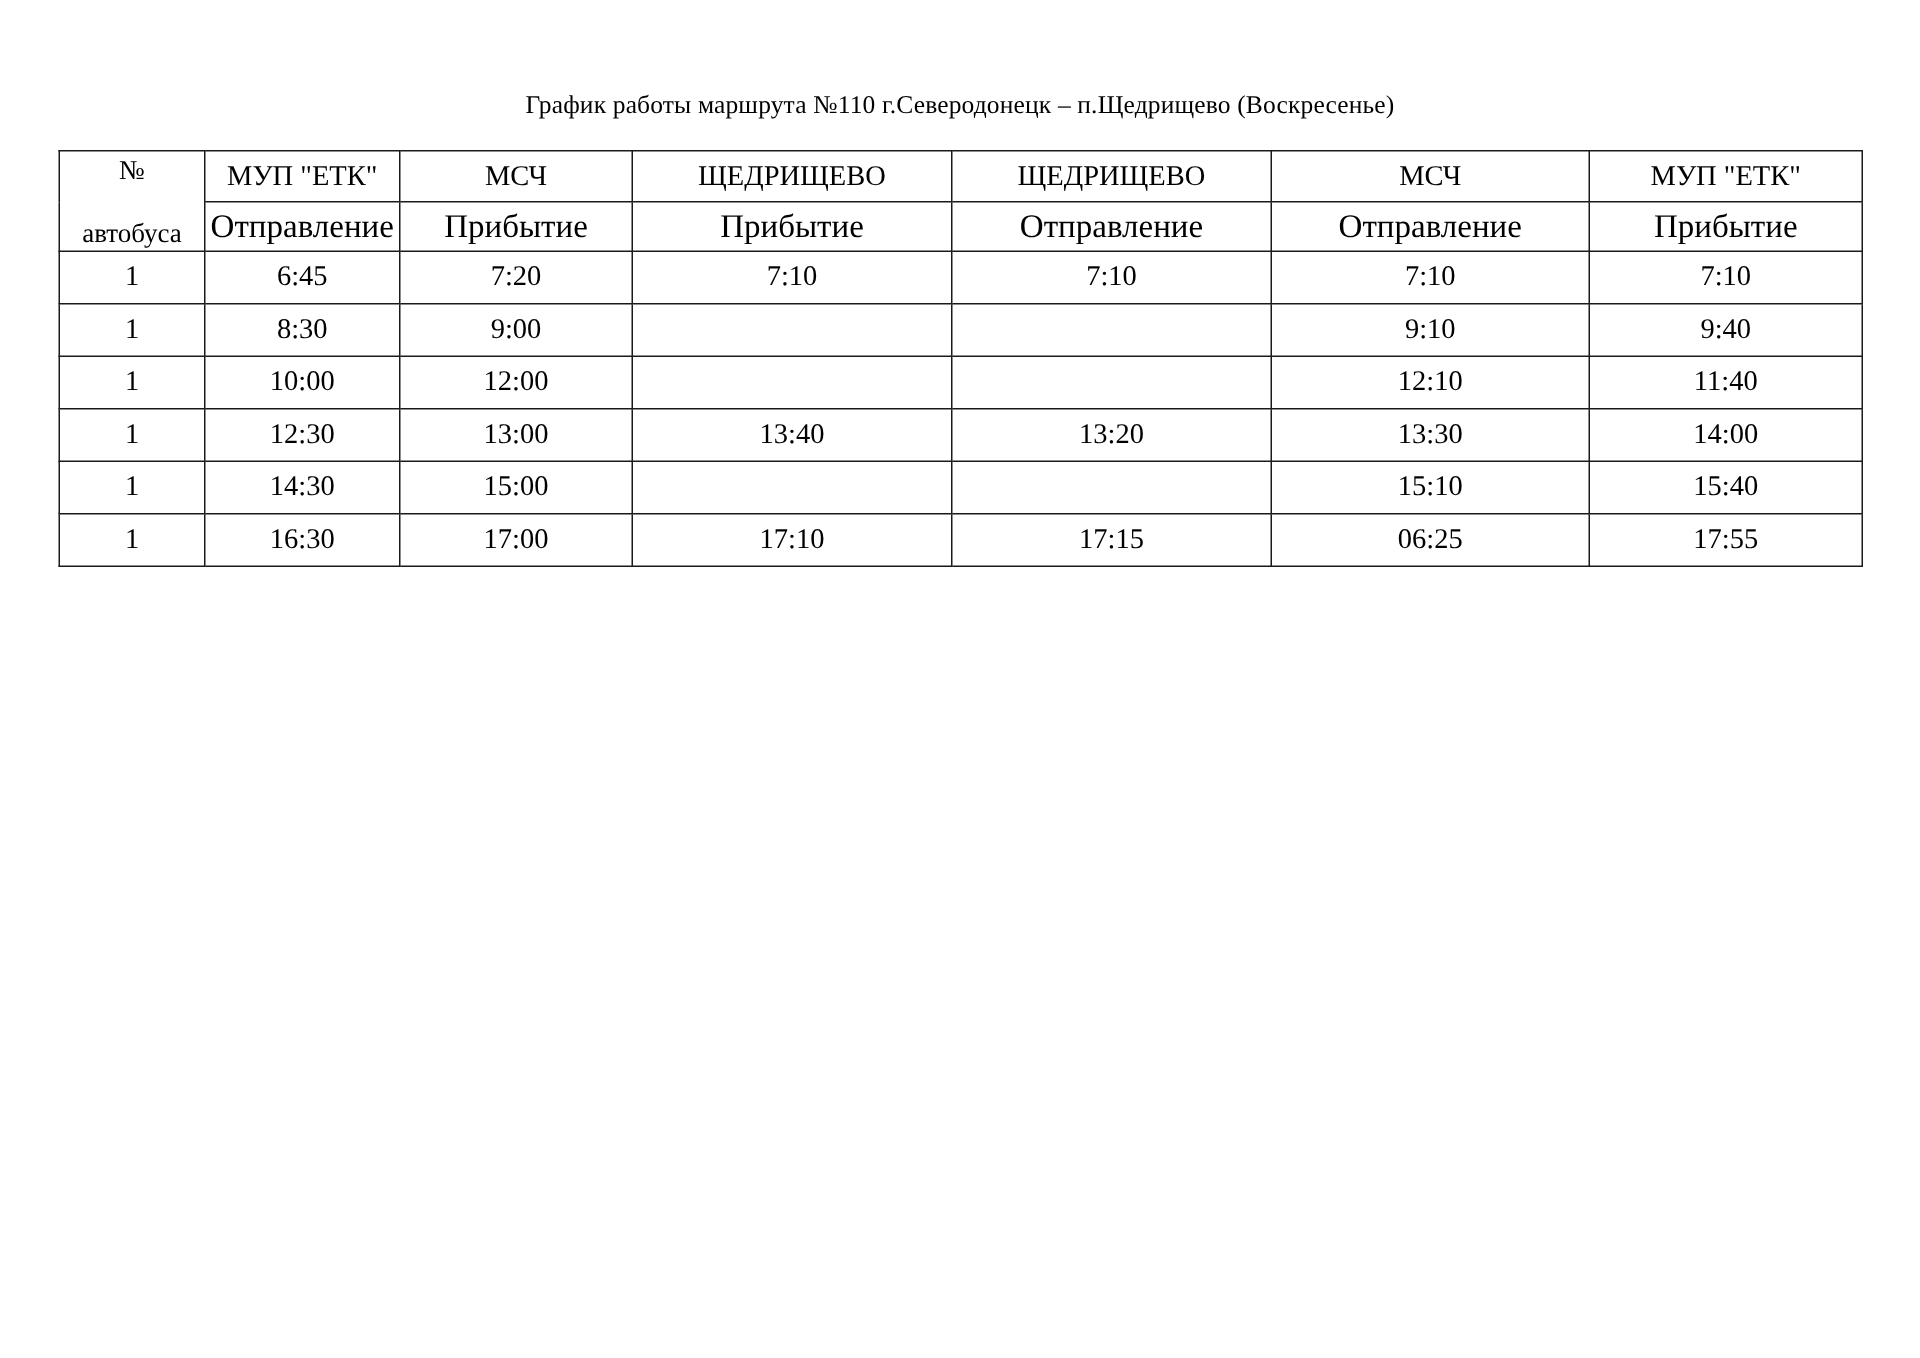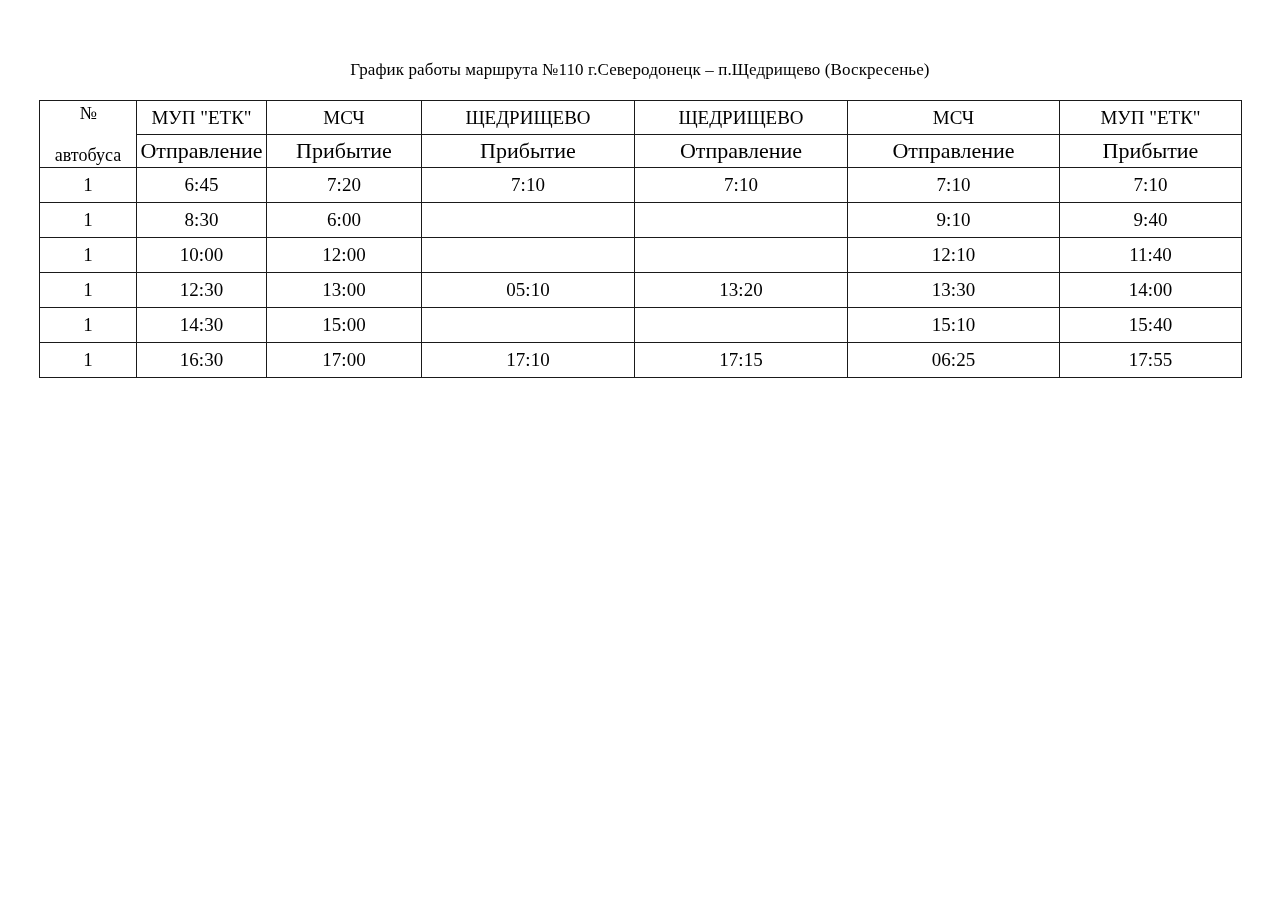--- a/index.html
+++ b/index.html
@@ -126,40 +126,40 @@
           <td class="cell">6:45</td>
           <td class="cell">7:20</td>
           <td class="cell">7:10</td>
           <td class="cell">7:10</td>
           <td class="cell">7:10</td>
           <td class="cell">7:10</td>
         </tr>
         <tr>
           <td class="cell">1</td>
           <td class="cell">8:30</td>
-          <td class="cell">6:00</td>
+          <td class="cell">9:00</td>
           <td class="cell"></td>
           <td class="cell"></td>
           <td class="cell">9:10</td>
           <td class="cell">9:40</td>
         </tr>
         <tr>
           <td class="cell">1</td>
           <td class="cell">10:00</td>
           <td class="cell">12:00</td>
           <td class="cell"></td>
           <td class="cell"></td>
           <td class="cell">12:10</td>
           <td class="cell">11:40</td>
         </tr>
         <tr>
           <td class="cell">1</td>
           <td class="cell">12:30</td>
           <td class="cell">13:00</td>
-          <td class="cell">05:10</td>
+          <td class="cell">13:40</td>
           <td class="cell">13:20</td>
           <td class="cell">13:30</td>
           <td class="cell">14:00</td>
         </tr>
         <tr>
           <td class="cell">1</td>
           <td class="cell">14:30</td>
           <td class="cell">15:00</td>
           <td class="cell"></td>
           <td class="cell"></td>

